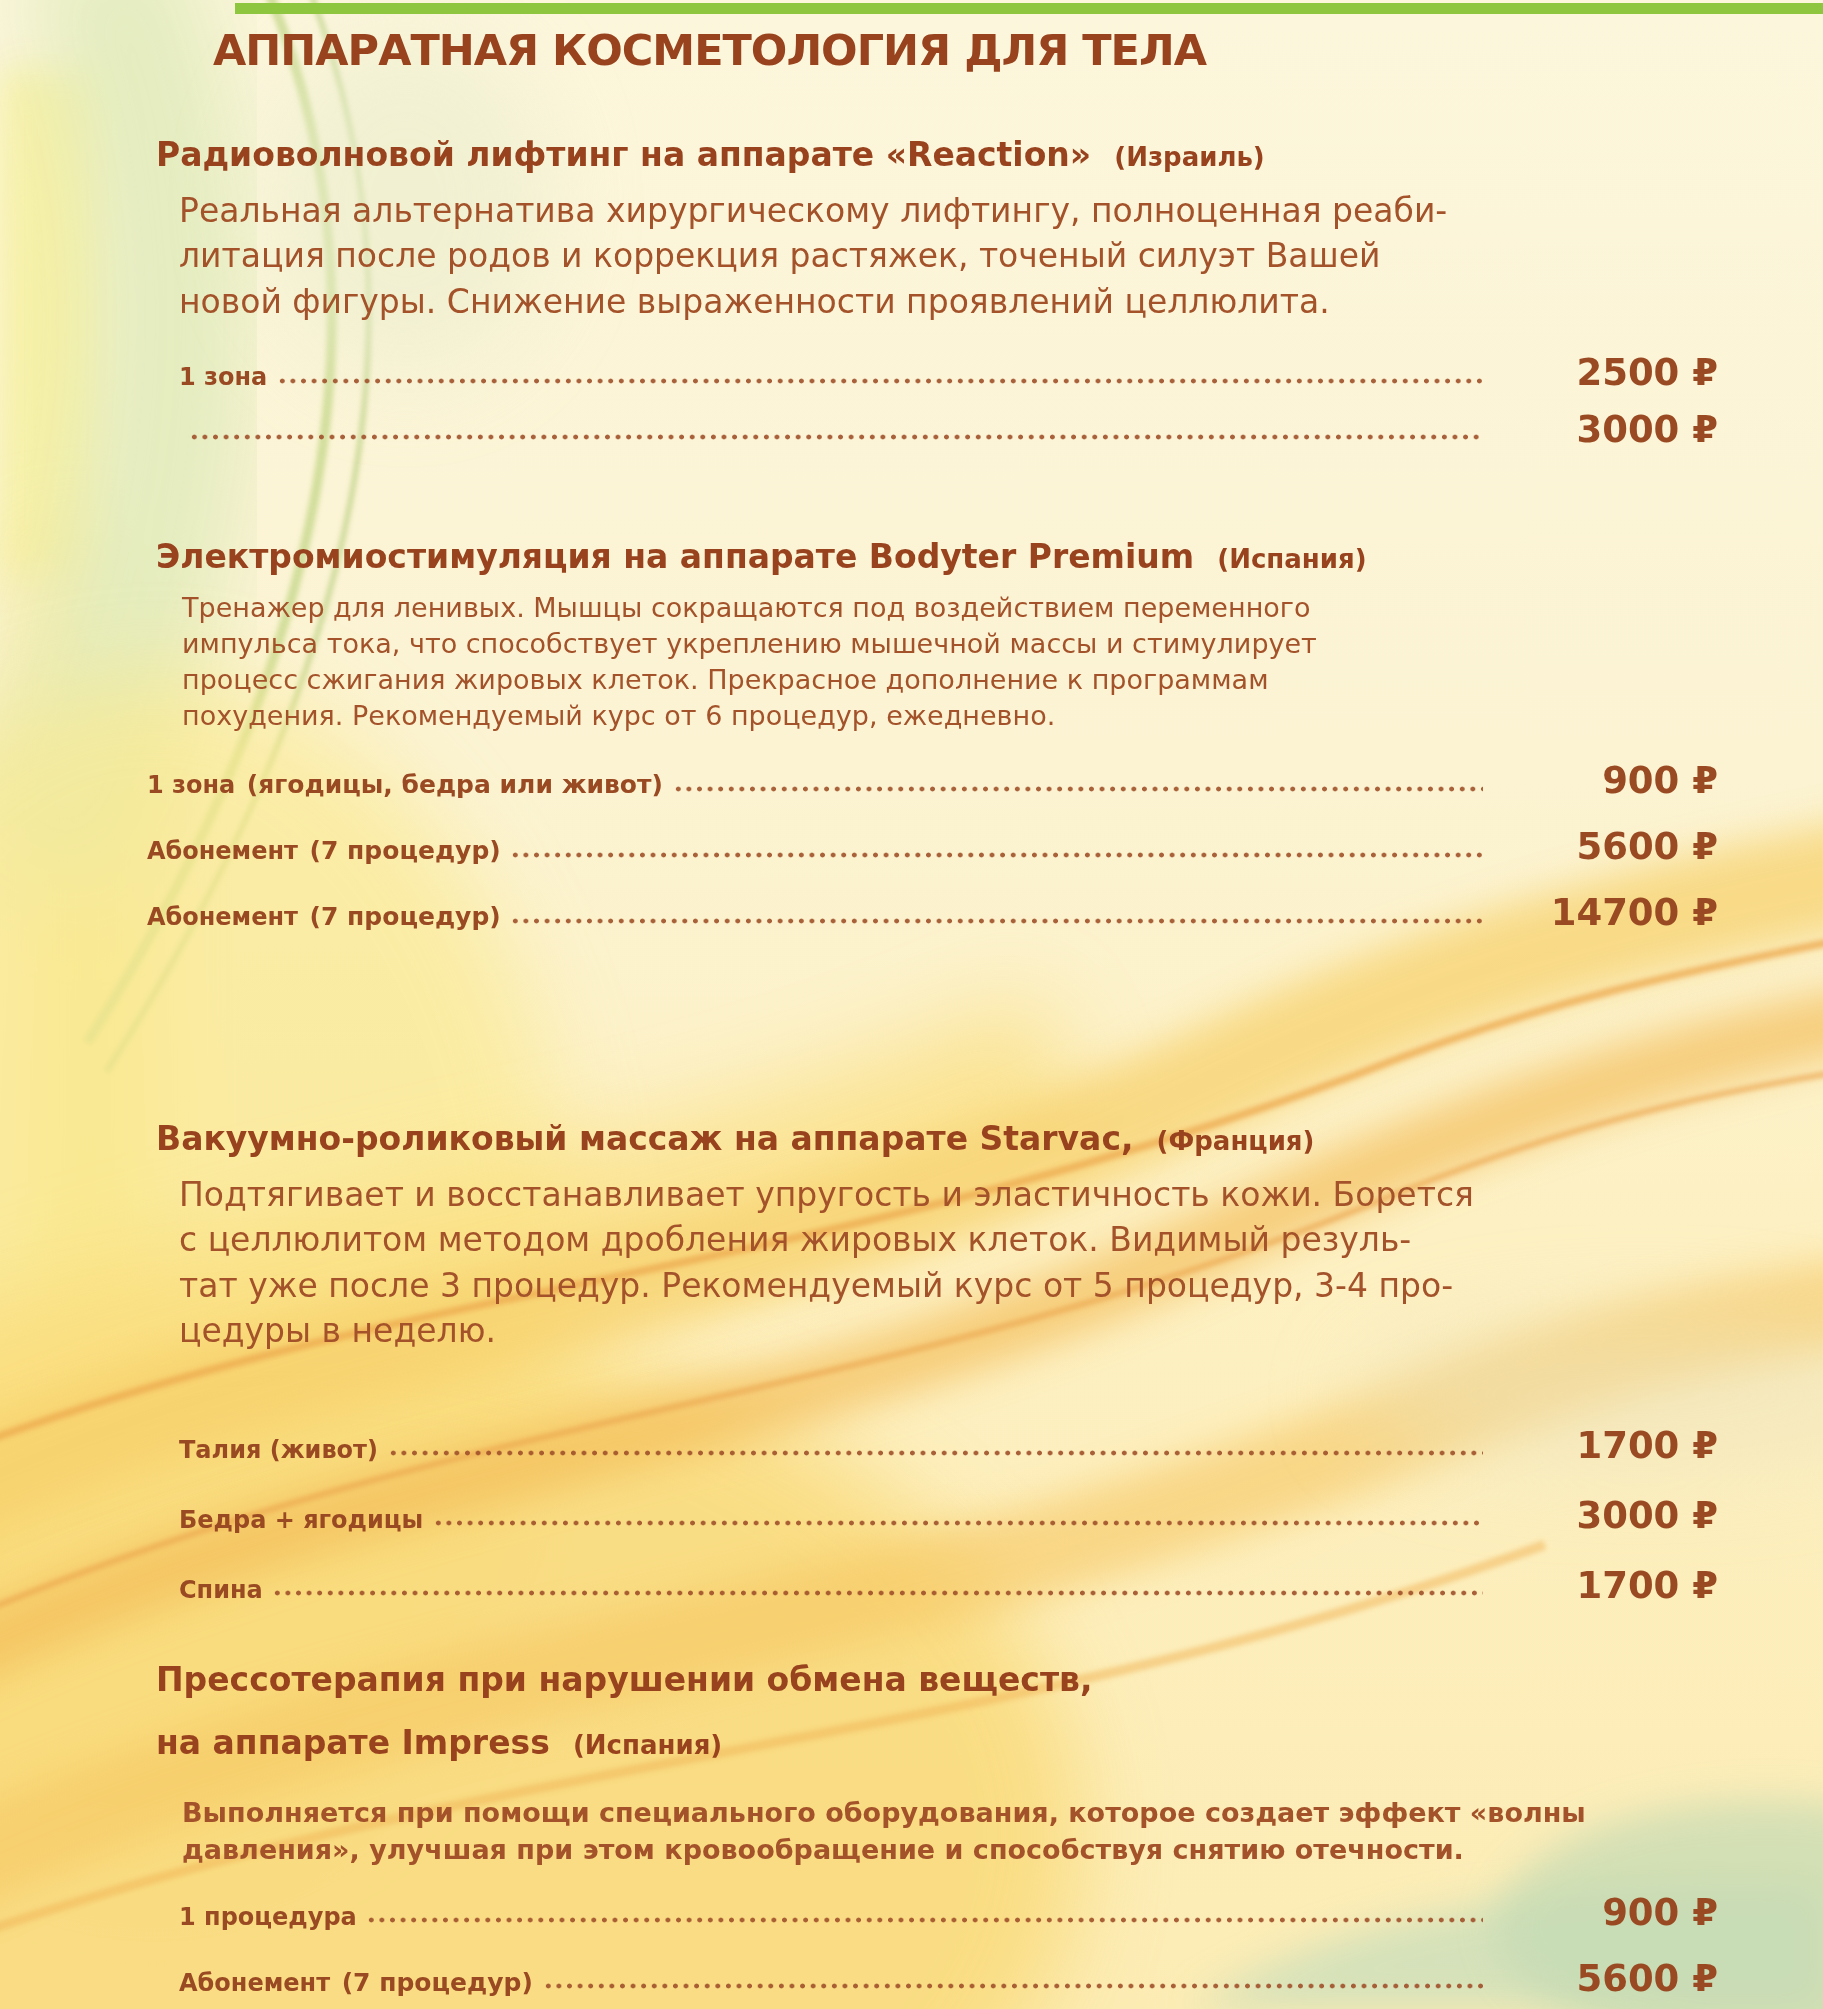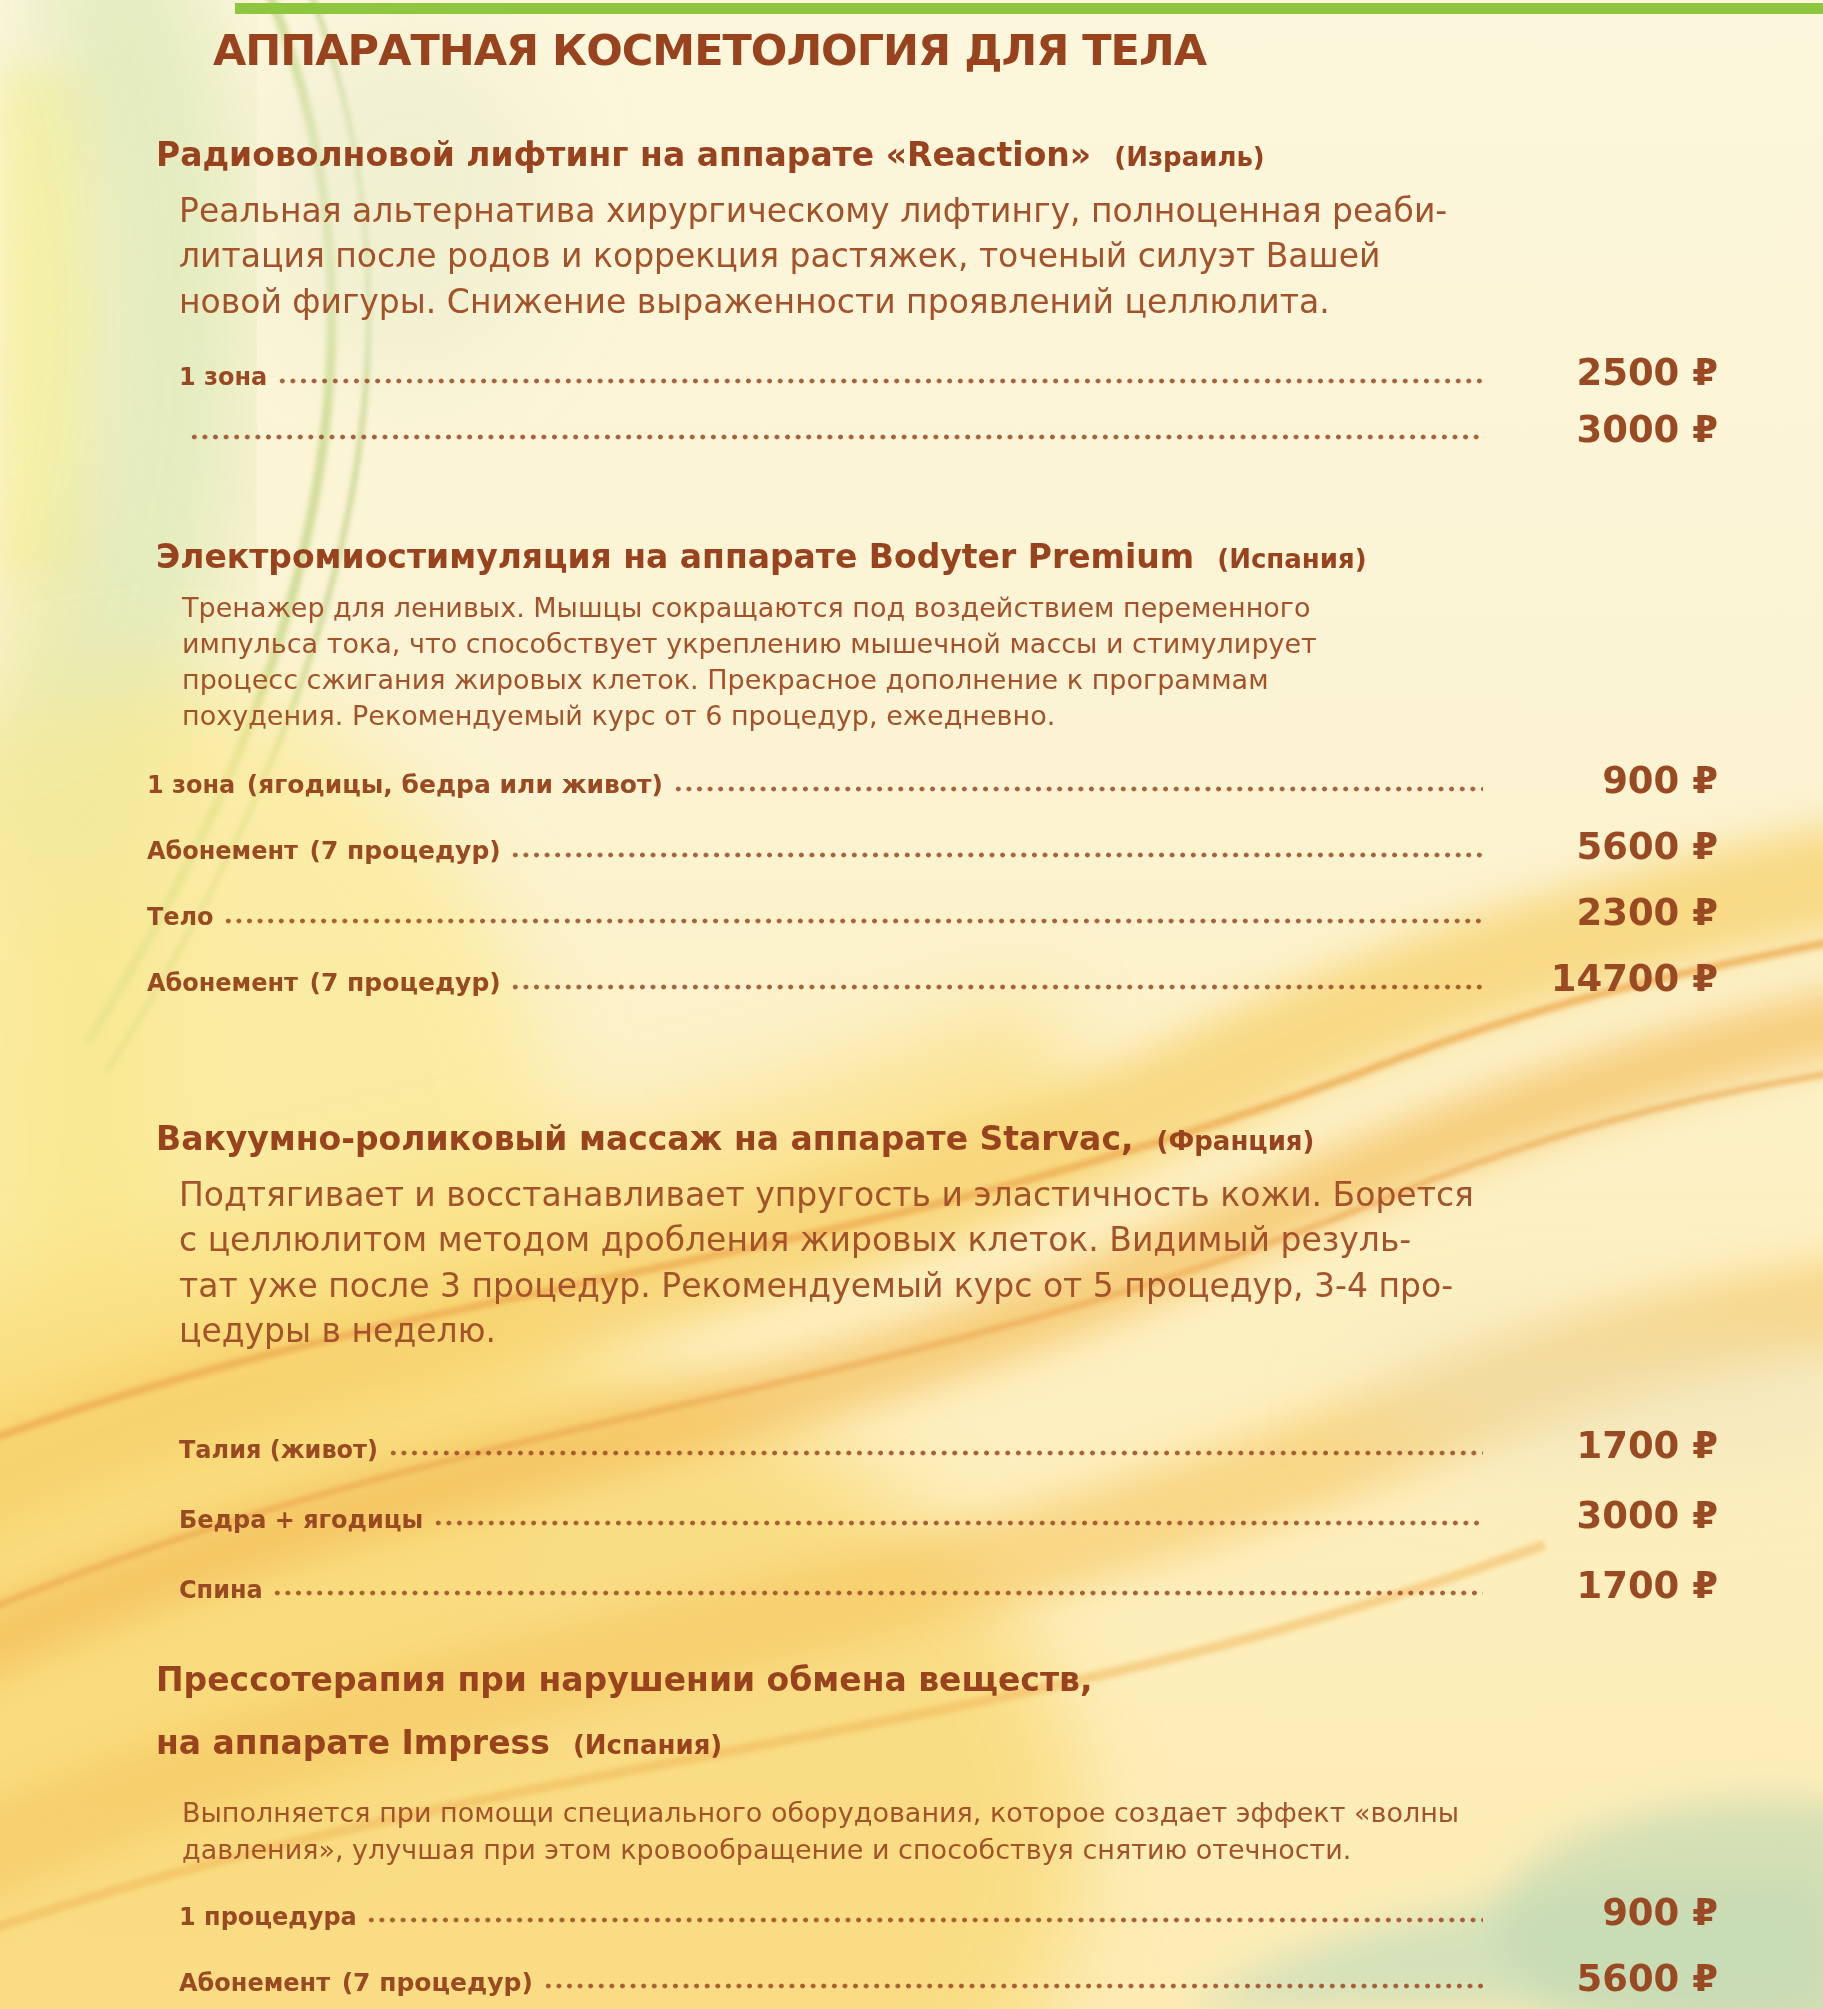--- a/index.html
+++ b/index.html
@@ -36,21 +36,21 @@
   .svc-title .country { font-size:26px; margin-left:11.6px; }
   .svc.s4 .svc-title { line-height:1.9; }
 
   .svc-desc {
     margin:13.5px 0 0 34px;
     font-size:33px; line-height:1.38;
     white-space:pre-line;
     color:#a3522a;
   }
   .svc-desc.small { font-size:27px; line-height:1.34; margin-left:37px; }
-  .svc.s4 .svc-desc { margin-top:21px; }
+  .svc.s4 .svc-desc { margin-top:21px;font-weight:bold; }
 
   .rows { margin:27px 0 0 34px; }
   .svc.s2 .rows { margin-left:1.9px; margin-top:25px; }
   .svc.s3 .rows { margin-top:70px; }
   .svc.s4 .rows { margin-top:23px; }
 
   .row { display:flex; align-items:baseline; font-weight:bold; color:#9a4a22; }
   .svc.s1 .row { margin-bottom:13.5px; }
   .svc.s2 .row { margin-bottom:23px; }
   .svc.s3 .row { margin-bottom:27px; }
@@ -154,26 +154,20 @@
           <span class="leader"></span>
           <span class="price">900 ₽</span>
         </div>
         <div class="row">
           <span class="label">Абонемент</span>
           <span class="note">(7 процедур)</span>
           <span class="leader"></span>
           <span class="price">5600 ₽</span>
         </div>
         <div class="row">
-          <span class="label">Тело</span>
-
-          <span class="leader"></span>
-          <span class="price">2300 ₽</span>
-        </div>
-        <div class="row">
           <span class="label">Абонемент</span>
           <span class="note">(7 процедур)</span>
           <span class="leader"></span>
           <span class="price">14700 ₽</span>
         </div>
       </div>
     </section>
 
     <section class="svc s3">
       <h2 class="svc-title">

